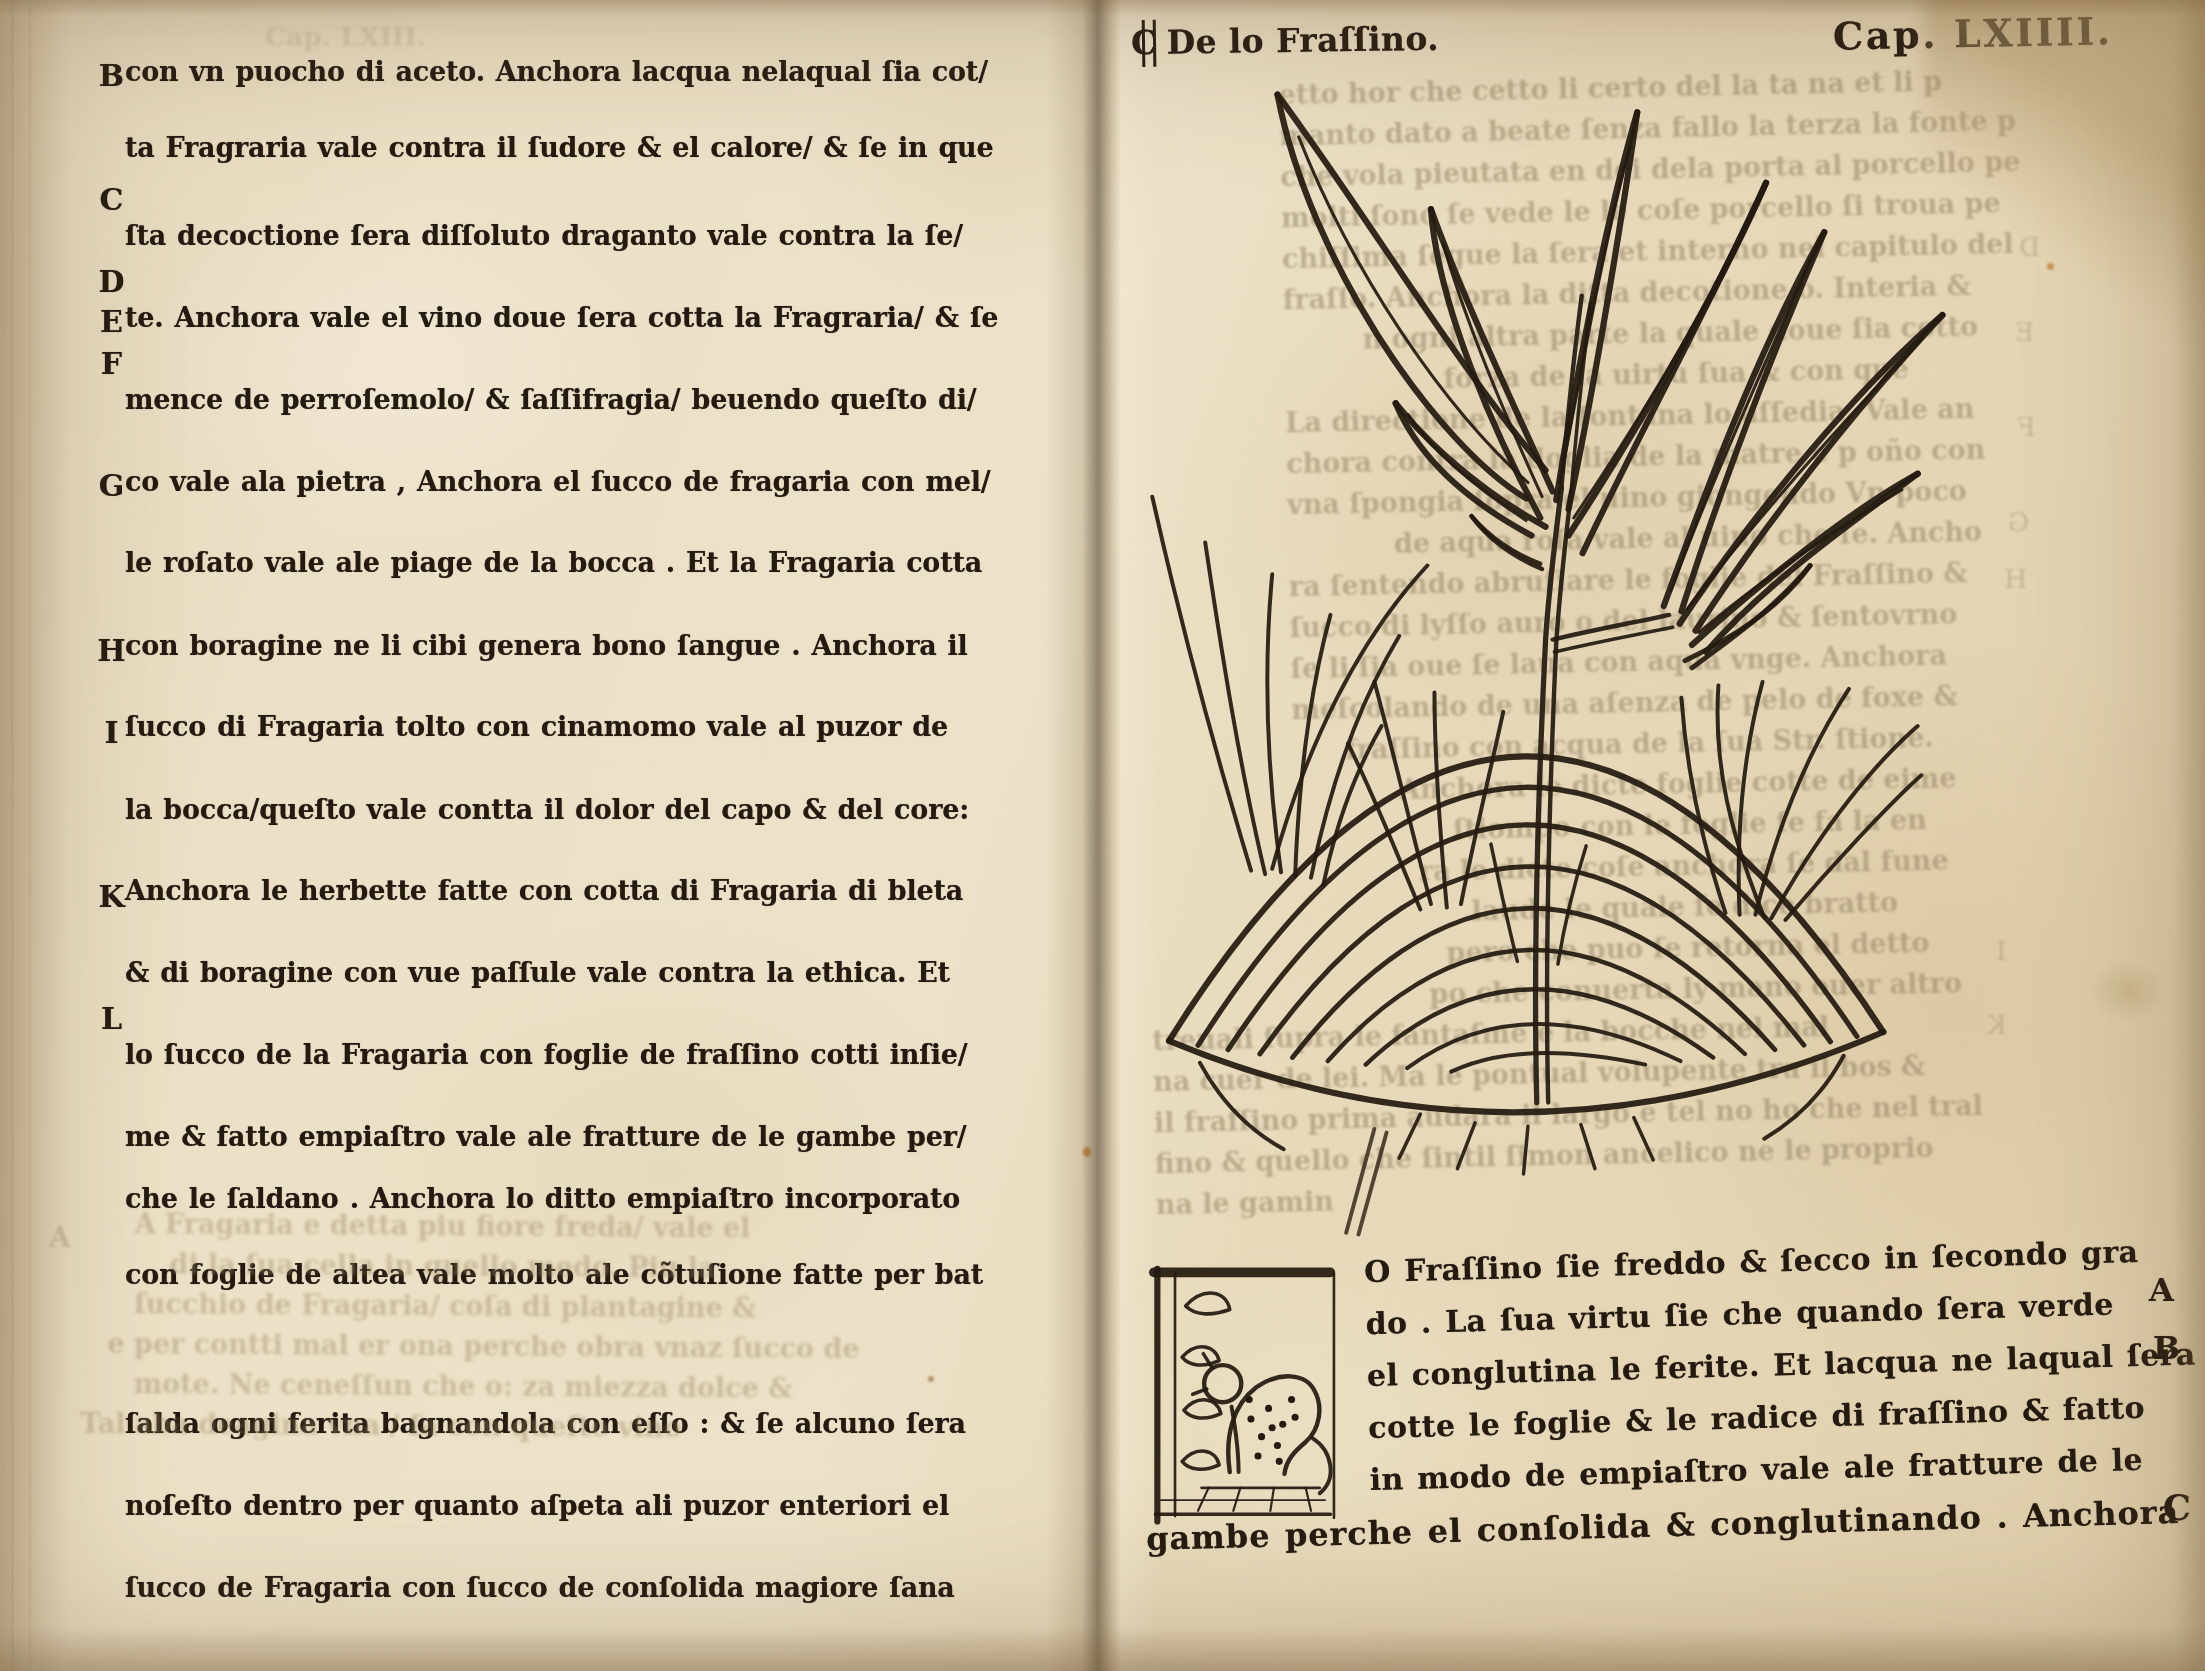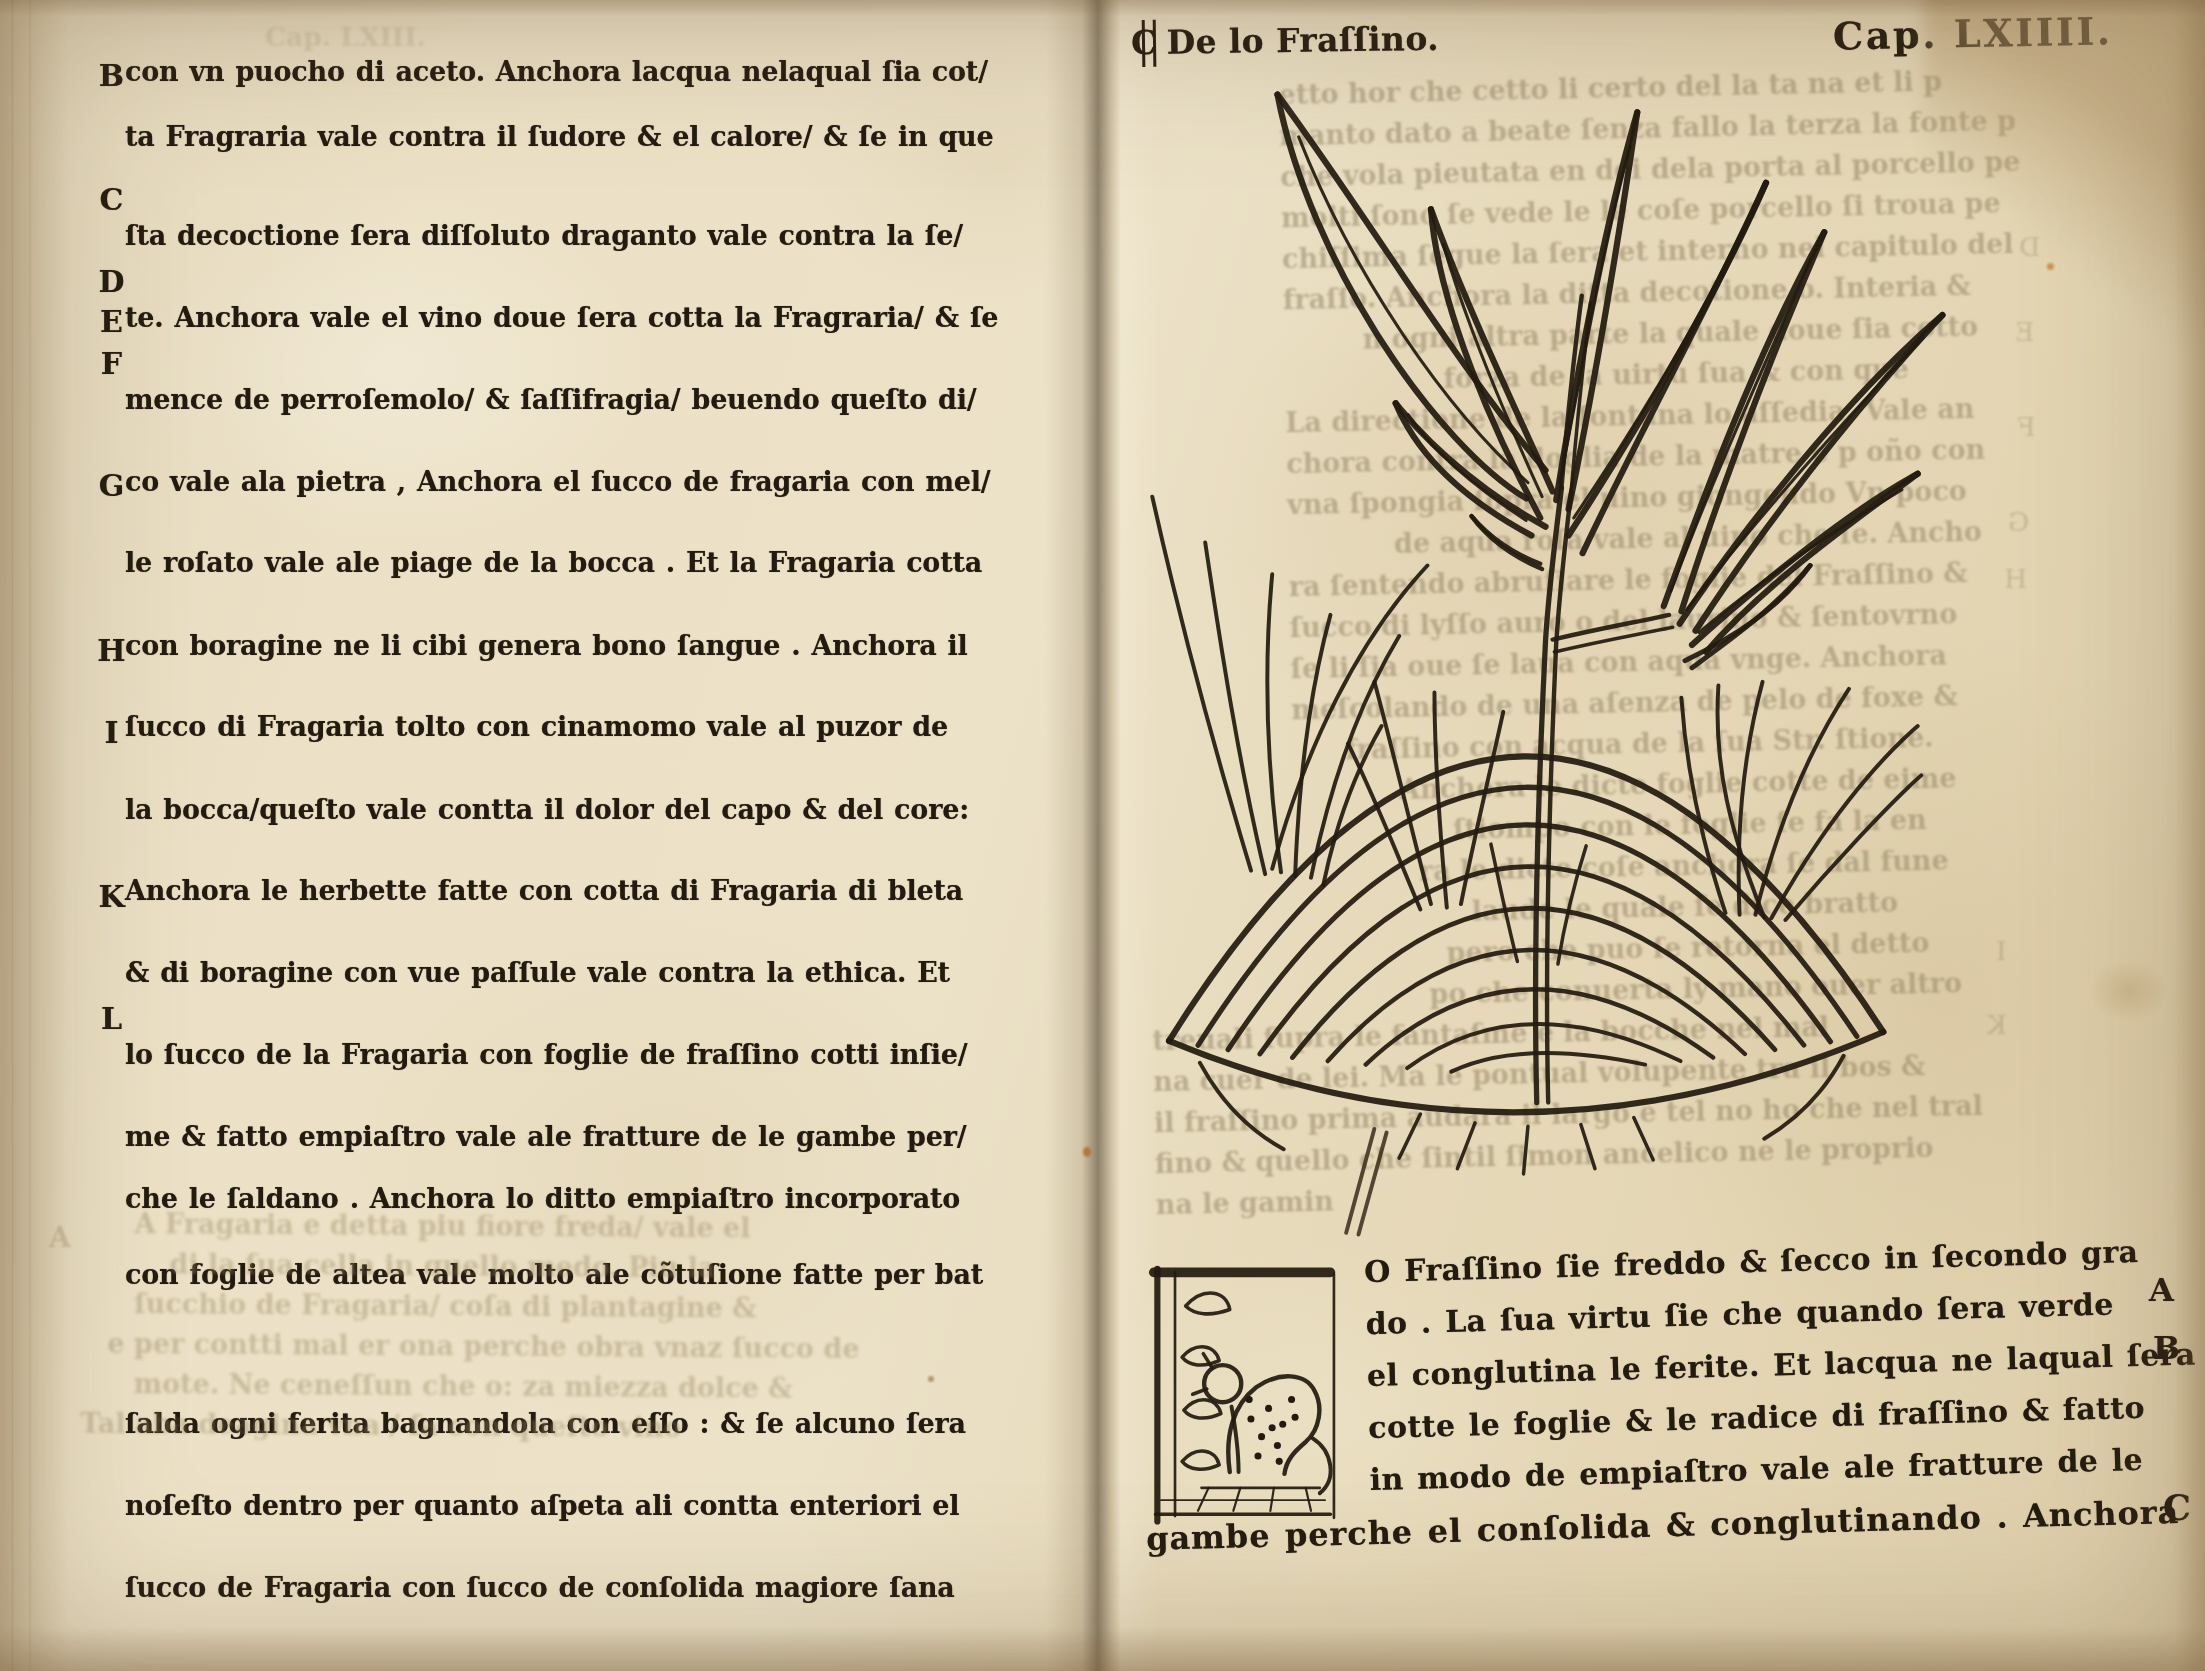--- a/index.html
+++ b/index.html
@@ -87,37 +87,37 @@
     <div class="ml" style="top:346px">F</div>
     <div class="ml" style="top:468px">G</div>
     <div class="ml" style="top:633px">H</div>
     <div class="ml" style="top:715px">I</div>
     <div class="ml" style="top:879px">K</div>
     <div class="ml" style="top:1001px">L</div>
   </div>
 
   <div class="textblock print">
     <div class="ln" style="top:0">con vn puocho di aceto. Anchora lacqua nelaqual ſia cot/</div>
-    <div class="ln" style="top:24px">ta Fragraria vale contra il ſudore &amp; el calore/ &amp; ſe in que</div>
+    <div class="ln" style="top:35px">ta Fragraria vale contra il ſudore &amp; el calore/ &amp; ſe in que</div>
     <div class="ln" style="top:82px">ſta decoctione ſera diſſoluto draganto vale contra la ſe/</div>
     <div class="ln" style="top:123px">te. Anchora vale el vino doue ſera cotta la Fragraria/ &amp; ſe</div>
     <div class="ln" style="top:164px">mence de perroſemolo/ &amp; ſaſſifragia/ beuendo queſto di/</div>
     <div class="ln" style="top:205px">co vale ala pietra , Anchora el ſucco de fragaria con mel/</div>
     <div class="ln" style="top:245px">le roſato vale ale piage de la bocca . Et la Fragaria cotta</div>
     <div class="ln" style="top:287px">con boragine ne li cibi genera bono ſangue . Anchora il</div>
     <div class="ln" style="top:327px">ſucco di Fragaria tolto con cinamomo vale al puzor de</div>
     <div class="ln" style="top:369px">la bocca/queſto vale contta il dolor del capo &amp; del core:</div>
     <div class="ln" style="top:409px">Anchora le herbette fatte con cotta di Fragaria di bleta</div>
     <div class="ln" style="top:450px">&amp; di boragine con vue paſſule vale contra la ethica. Et</div>
     <div class="ln" style="top:491px">lo ſucco de la Fragaria con foglie de fraſſino cotti inſie/</div>
     <div class="ln" style="top:532px">me &amp; fatto empiaſtro vale ale fratture de le gambe per/</div>
     <div class="ln" style="top:553px">che le ſaldano . Anchora lo ditto empiaſtro incorporato</div>
     <div class="ln" style="top:588px">con foglie de altea vale molto ale cõtuſione fatte per bat</div>
     <div class="ln" style="top:696px">ſalda ogni ferita bagnandola con eſſo : &amp; ſe alcuno ſera</div>
-    <div class="ln" style="top:737px">noſeſto dentro per quanto aſpeta ali contta enteriori el</div>
+    <div class="ln" style="top:737px">noſeſto dentro per quanto aſpeta ali puzor enteriori el</div>
     <div class="ln" style="top:778px">ſucco de Fragaria con ſucco de conſolida magiore ſana</div>
 
   </div>
 
   <div class="bleed bleed-A">A</div>
   <div class="bleed-left-block bleed">
     <div class="bl">A Fragaria e detta piu fiore freda/ vale el</div>
     <div class="bl" style="margin-left:35px">di la ſua cella in quello medo. Piu la</div>
     <div class="bl">ſucchio de Fragaria/ coſa di plantagine &amp;</div>
     <div class="bl" style="margin-left:-26.5px">e per contti mal er ona perche obra vnaz ſucco de</div>

